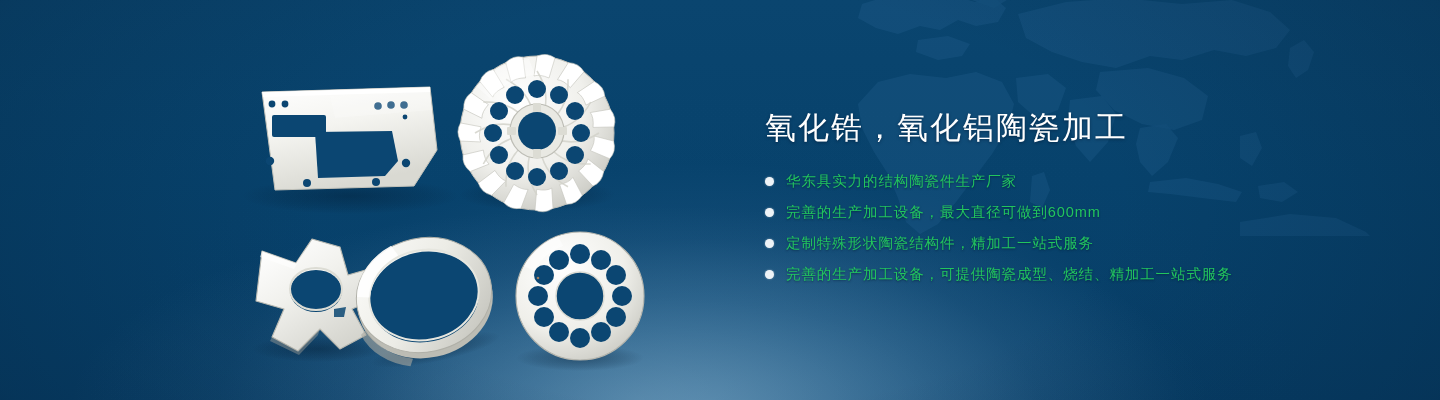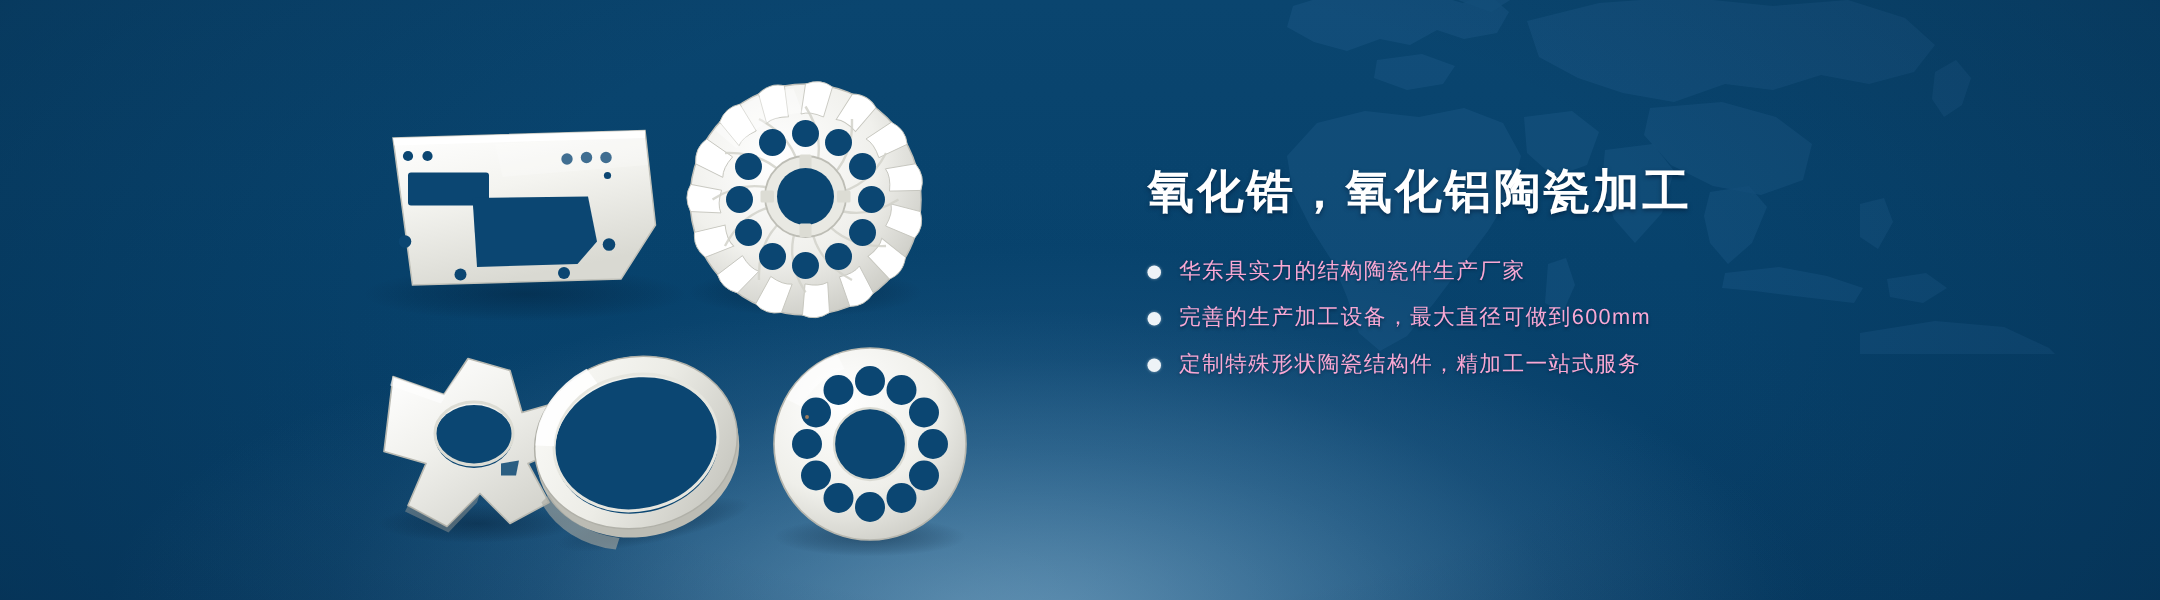--- a/index.html
+++ b/index.html
@@ -64,21 +64,21 @@
   .copy {
     position:absolute;
     left:765px; top:108px;
     width:600px;
   }
   .headline {
     font-size:31px;
     line-height:40px;
     letter-spacing:2px;
     color:#ffffff;
-    font-weight:700;
+    font-weight:400;
     text-shadow:0 1px 3px rgba(0,20,45,0.55);
     white-space:nowrap;
   }
   .bullets { margin-top:22px; }
   .bullet {
     display:flex;
     align-items:center;
     height:22px;
     margin-bottom:9px;
   }
@@ -86,21 +86,21 @@
     width:9px; height:9px;
     border-radius:50%;
     background:#eef3f7;
     flex:0 0 auto;
     margin-right:12px;
     box-shadow:0 0 2px rgba(255,255,255,0.5);
   }
   .bullet-text {
     font-size:14.5px;
     line-height:22px;
-    color:#f9a8d4;
+    color:#22c55e;
     letter-spacing:0.9px;
     white-space:nowrap;
     text-shadow:0 1px 2px rgba(0,18,40,0.5);
   }
 </style>
 </head>
 <body>
 
 <div id="banner">
 
@@ -351,17 +351,21 @@
       <div class="bullet">
         <span class="bullet-dot"></span>
         <span class="bullet-text">完善的生产加工设备，最大直径可做到600mm</span>
       </div>
 
       <div class="bullet">
         <span class="bullet-dot"></span>
         <span class="bullet-text">定制特殊形状陶瓷结构件，精加工一站式服务</span>
       </div>
 
+      <div class="bullet">
+        <span class="bullet-dot"></span>
+        <span class="bullet-text">完善的生产加工设备，可提供陶瓷成型、烧结、精加工一站式服务</span>
+      </div>
 
     </div>
   </div>
 
 </div>
 
 </body></html>

